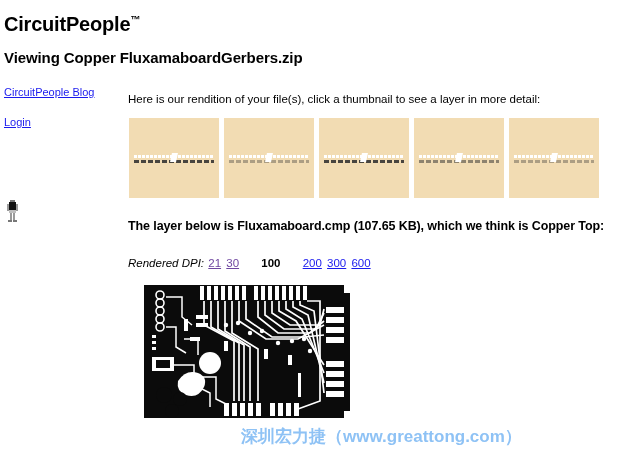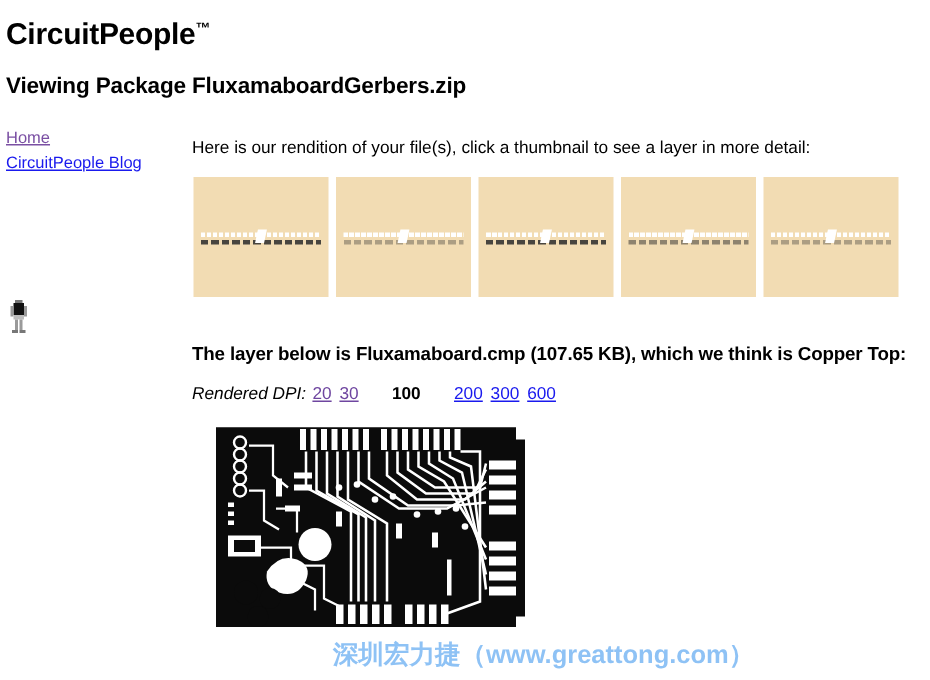--- a/index.html
+++ b/index.html
@@ -140,21 +140,21 @@
     top: -2px;
     width: 6px;
     height: 9px;
     background: #ffffff;
     transform: skewX(-12deg);
   }
 
   .layer-heading {
     position: absolute;
     left: 128px;
-    top: 229px;
+    top: 219px;
     font-size: 12.5px;
     font-weight: bold;
     line-height: 15px;
     white-space: nowrap;
     letter-spacing: -0.1px;
   }
 
   .dpi-line {
     position: absolute;
     left: 128px;
@@ -184,43 +184,43 @@
     top: 281px;
     width: 229px;
     height: 141px;
     background: #ffffff;
   }
   .pcb-wrap svg { display: block; }
 
   
   .watermark {
     position: absolute;
-    left: 222px;
+    left: 241px;
     top: 427px;
     font-size: 17px;
     font-weight: bold;
     color: #8ec2f5;
     white-space: nowrap;
     letter-spacing: 0px;
     line-height: 20px;
   }
 </style>
 </head>
 <body>
 
 <div class="site-title">
   <span>CircuitPeople</span><span class="tm">™</span>
 </div>
 
-<div class="page-heading">Viewing Package FluxamaboardGerbers.zip</div>
+<div class="page-heading">Viewing Copper FluxamaboardGerbers.zip</div>
 
 <nav class="sidebar">
-  <a class="nav-link visited">Home</a>
   <a class="nav-link">CircuitPeople Blog</a>
   <div class="nav-gap"></div>
+  <a class="nav-link">Login</a>
 </nav>
 
 <div class="mascot">
   <svg width="17" height="22" viewBox="0 0 17 22" xmlns="http://www.w3.org/2000/svg">
     <rect x="6" y="0" width="5" height="2" fill="#777"></rect>
     <rect x="5" y="2" width="7" height="8" fill="#111"></rect>
     <rect x="3" y="4" width="2" height="7" fill="#9a9a9a"></rect>
     <rect x="12" y="4" width="2" height="7" fill="#9a9a9a"></rect>
     <rect x="5" y="10" width="7" height="3" fill="#bdbdbd"></rect>
     <rect x="6" y="13" width="2" height="7" fill="#9a9a9a"></rect>
@@ -269,21 +269,21 @@
       <div class="dashrow bottom"></div>
       <div class="mark"></div>
     </div>
   </div>
 </div>
 
 <div class="layer-heading">The layer below is Fluxamaboard.cmp (107.65 KB), which we think is Copper Top:</div>
 
 <div class="dpi-line">
   <span class="label">Rendered DPI:</span>
-  <a class="dpi-link visited">20</a>
+  <a class="dpi-link visited">21</a>
   <a class="dpi-link visited">30</a>
   <span class="dpi-current">100</span>
   <a class="dpi-link">200</a>
   <a class="dpi-link">300</a>
   <a class="dpi-link">600</a>
 </div>
 
 <div class="pcb-wrap">
   <svg width="229" height="141" viewBox="0 0 229 141" xmlns="http://www.w3.org/2000/svg">
     <rect x="0" y="0" width="229" height="141" fill="#ffffff"></rect>

